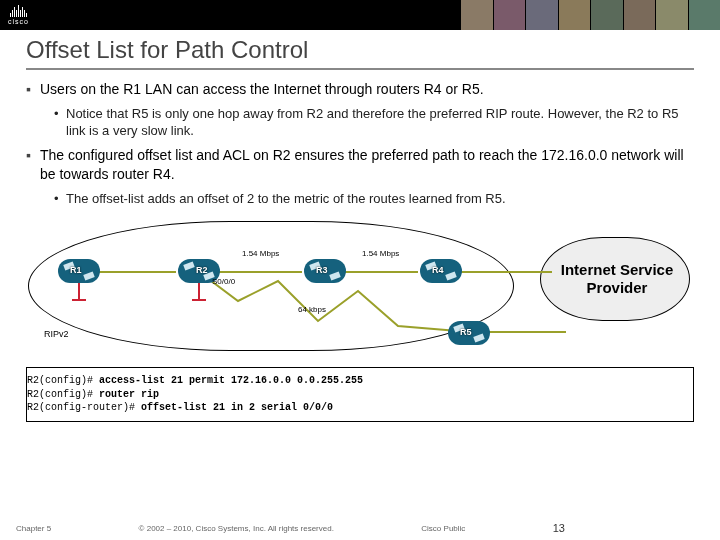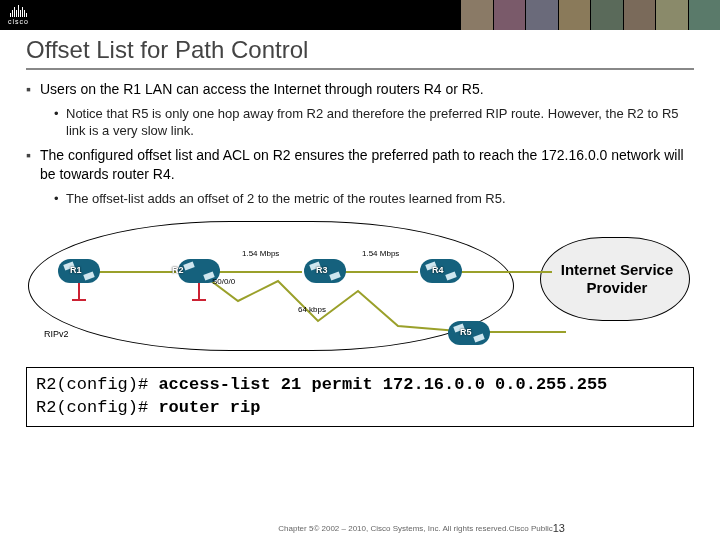--- a/index.html
+++ b/index.html
@@ -29,23 +29,23 @@
   .router::after{right:6px;bottom:4px;transform:rotate(-20deg)}
   .rlabel { position:absolute; font-size:9px; font-weight:bold; color:#fff; text-shadow:0 0 2px #000; }
   .link { position:absolute; height:2px; background:#9aa02a; }
   .link-label { position:absolute; font-size:8px; color:#000; }
   .link-label.small { font-size:8px; }
   .stub { position:absolute; width:2px; height:16px; background:#c23; }
   .stub::after{content:"";position:absolute;left:-6px;bottom:-2px;width:14px;height:2px;background:#c23;}
   .zig { position:absolute; stroke:#9aa02a; stroke-width:2; fill:none; }
   .isp-text { position:absolute; left:530px; top:48px; width:118px; text-align:center; font-size:15px; font-weight:bold; line-height:1.15; }
   .rip-label { position:absolute; left:16px; top:116px; font-size:9px; }
-  .configbox { margin: 0 26px; border:1px solid #000; padding:6px 9px; font-family:"Courier New",monospace; font-size:17px; line-height:1.35; }
+  .configbox { margin: 0 26px; border:1px solid #000; padding:6px 0; font-family:"Courier New",monospace; font-size:10px; line-height:1.35; }
   .configbox .cmd { font-weight:bold; }
-  .footer { position:absolute; bottom:6px; left:0; width:581px; display:flex; justify-content:flex-end; align-items:center; padding:0 16px; font-size:8px; color:#666; }
+  .footer { position:absolute; bottom:6px; left:0; width:581px; display:flex; justify-content:space-between; align-items:center; padding:0 16px; font-size:8px; color:#666; }
   .footer .num { font-size:11px; color:#333; }
 </style>
 </head>
 <body>
 
 <div class="topbar">
   <div class="cisco-logo">
     <div class="cisco-bars">
       <span style="height:4px"></span>
         <span style="height:7px"></span>
@@ -89,21 +89,21 @@
     <div class="link" style="left:316px;top:58px;width:74px"></div>
     <div class="link" style="left:432px;top:58px;width:92px"></div>
     <div class="link" style="left:460px;top:118px;width:78px"></div>
     <svg class="zig" style="left:170px;top:58px" width="280" height="66">
       <polyline points="0,0 40,30 80,10 120,50 160,20 200,55 260,60"></polyline>
     </svg>
 
     <div class="router" style="left:30px;top:46px"></div>
     <div class="rlabel" style="left:42px;top:52px">R1</div>
     <div class="router" style="left:150px;top:46px"></div>
-    <div class="rlabel" style="left:144px;top:52px">R2</div>
+    <div class="rlabel" style="left:168px;top:52px">R2</div>
     <div class="router" style="left:276px;top:46px"></div>
     <div class="rlabel" style="left:288px;top:52px">R3</div>
     <div class="router" style="left:392px;top:46px"></div>
     <div class="rlabel" style="left:404px;top:52px">R4</div>
     <div class="router" style="left:420px;top:108px"></div>
     <div class="rlabel" style="left:432px;top:114px">R5</div>
 
     <div class="stub" style="left:50px;top:70px"></div>
     <div class="stub" style="left:170px;top:70px"></div>
 
@@ -112,20 +112,21 @@
     <div class="link-label" style="left:270px;top:92px">64 kbps</div>
     <div class="link-label small" style="left:184px;top:64px">S0/0/0</div>
     <div class="rip-label">RIPv2</div>
     <div class="isp-text">Internet Service Provider</div>
   </div>
 </div>
 
 <div class="configbox">
   <div><span>R2(config)# </span><span class="cmd">access-list 21 permit 172.16.0.0 0.0.255.255</span></div>
   <div><span>R2(config)# </span><span class="cmd">router rip</span></div>
+  <div><span>R2(config-router)# </span><span class="cmd">offset-list 21 in 2 serial 0/0/0</span></div>
 </div>
 
 <div class="footer">
   <span>Chapter 5</span>
   <span>© 2002 – 2010, Cisco Systems, Inc. All rights reserved.</span>
   <span>Cisco Public</span>
   <span class="num">13</span>
 </div>
 
 </body></html>

